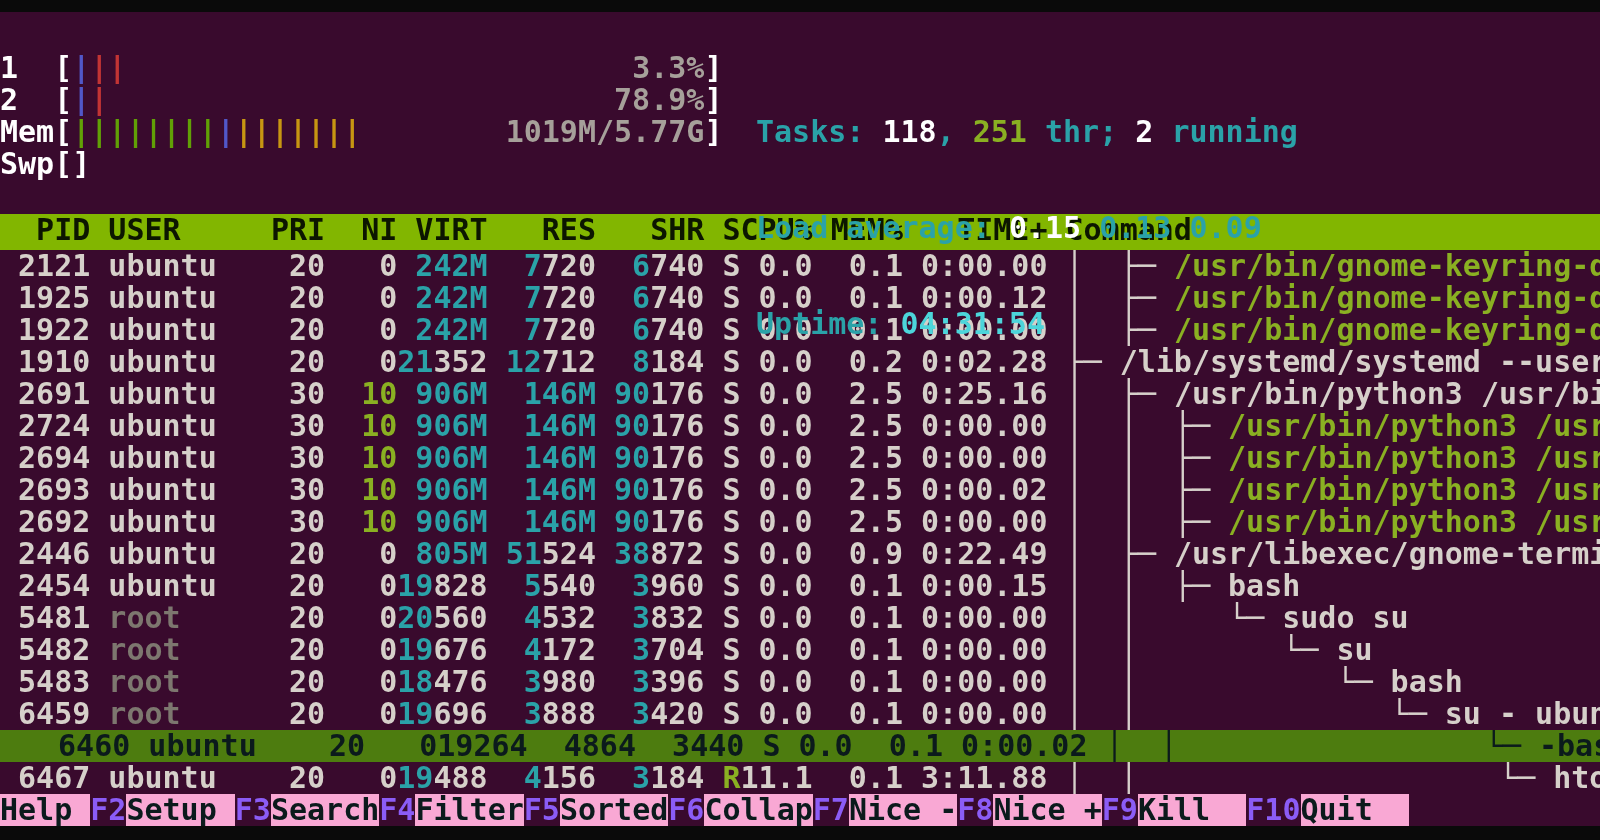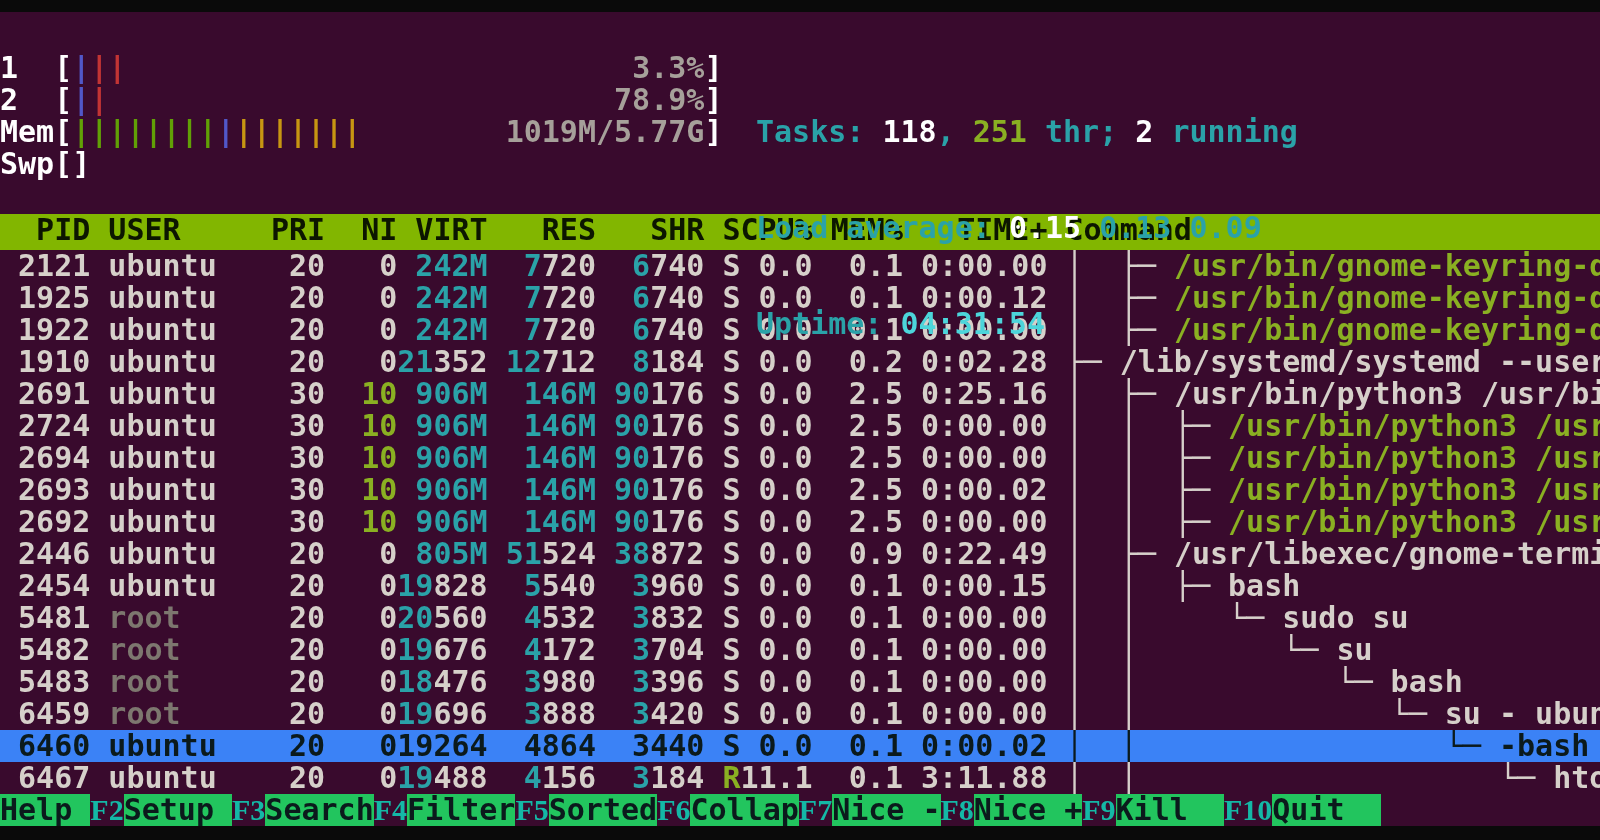--- a/index.html
+++ b/index.html
@@ -28,39 +28,39 @@
   
   .fg{color:#d6d0ca;}
   .white{color:#ffffff;}
   .dim{color:#7d776f;}
   .green{color:#8ab022;}
   .cyan{color:#2aa2a8;}
   .cyanb{color:#4cd5da;}
   
   .colheader{display:flex;height:36px;background:#82b600;color:#0c1600;}
   .prow{display:flex;height:32px;overflow:hidden;}
-  .prow.selected{background:#3b82f6;}
+  .prow.selected{background:#4d7c0f;padding-left:40px;}
   .prow.selected span{color:#0b1a1c !important;}
   .col-pid{width:5ch;text-align:right;}
   .col-user{width:10ch;text-align:left;padding-left:1ch;box-sizing:border-box;overflow:hidden;}
   .col-pri{width:3ch;text-align:right;}
   .col-ni{width:4ch;text-align:right;}
   .col-virt{width:5ch;text-align:right;}
   .col-res{width:6ch;text-align:right;}
   .col-shr{width:6ch;text-align:right;}
   .col-s{width:2ch;text-align:right;}
   .col-cpu{width:4ch;text-align:right;}
   .col-mem{width:5ch;text-align:right;}
   .col-time{width:8ch;text-align:right;}
   .col-cmd{flex:1;text-align:left;padding-left:1ch;white-space:pre;overflow:hidden;}
   .c-virt-hi,.c-res-hi,.c-shr-hi{color:#2aa2a8;}
   
   .fnbar{display:flex;height:32px;white-space:pre;overflow:hidden;}
-  .fnkey{color:#14b8a6;font-family:Liberation Serif, serif;}
-  .fnaction{background:#22c55e;color:#0b1a1c;}
+  .fnkey{color:#8b5cf6;}
+  .fnaction{background:#f9a8d4;color:#0b1a1c;}
 </style>
 </head>
 <body>
 
 <div class="screen">
   <div class="strip-top"></div>
 
   <div class="top-area">
 
     <div class="meter-row">

